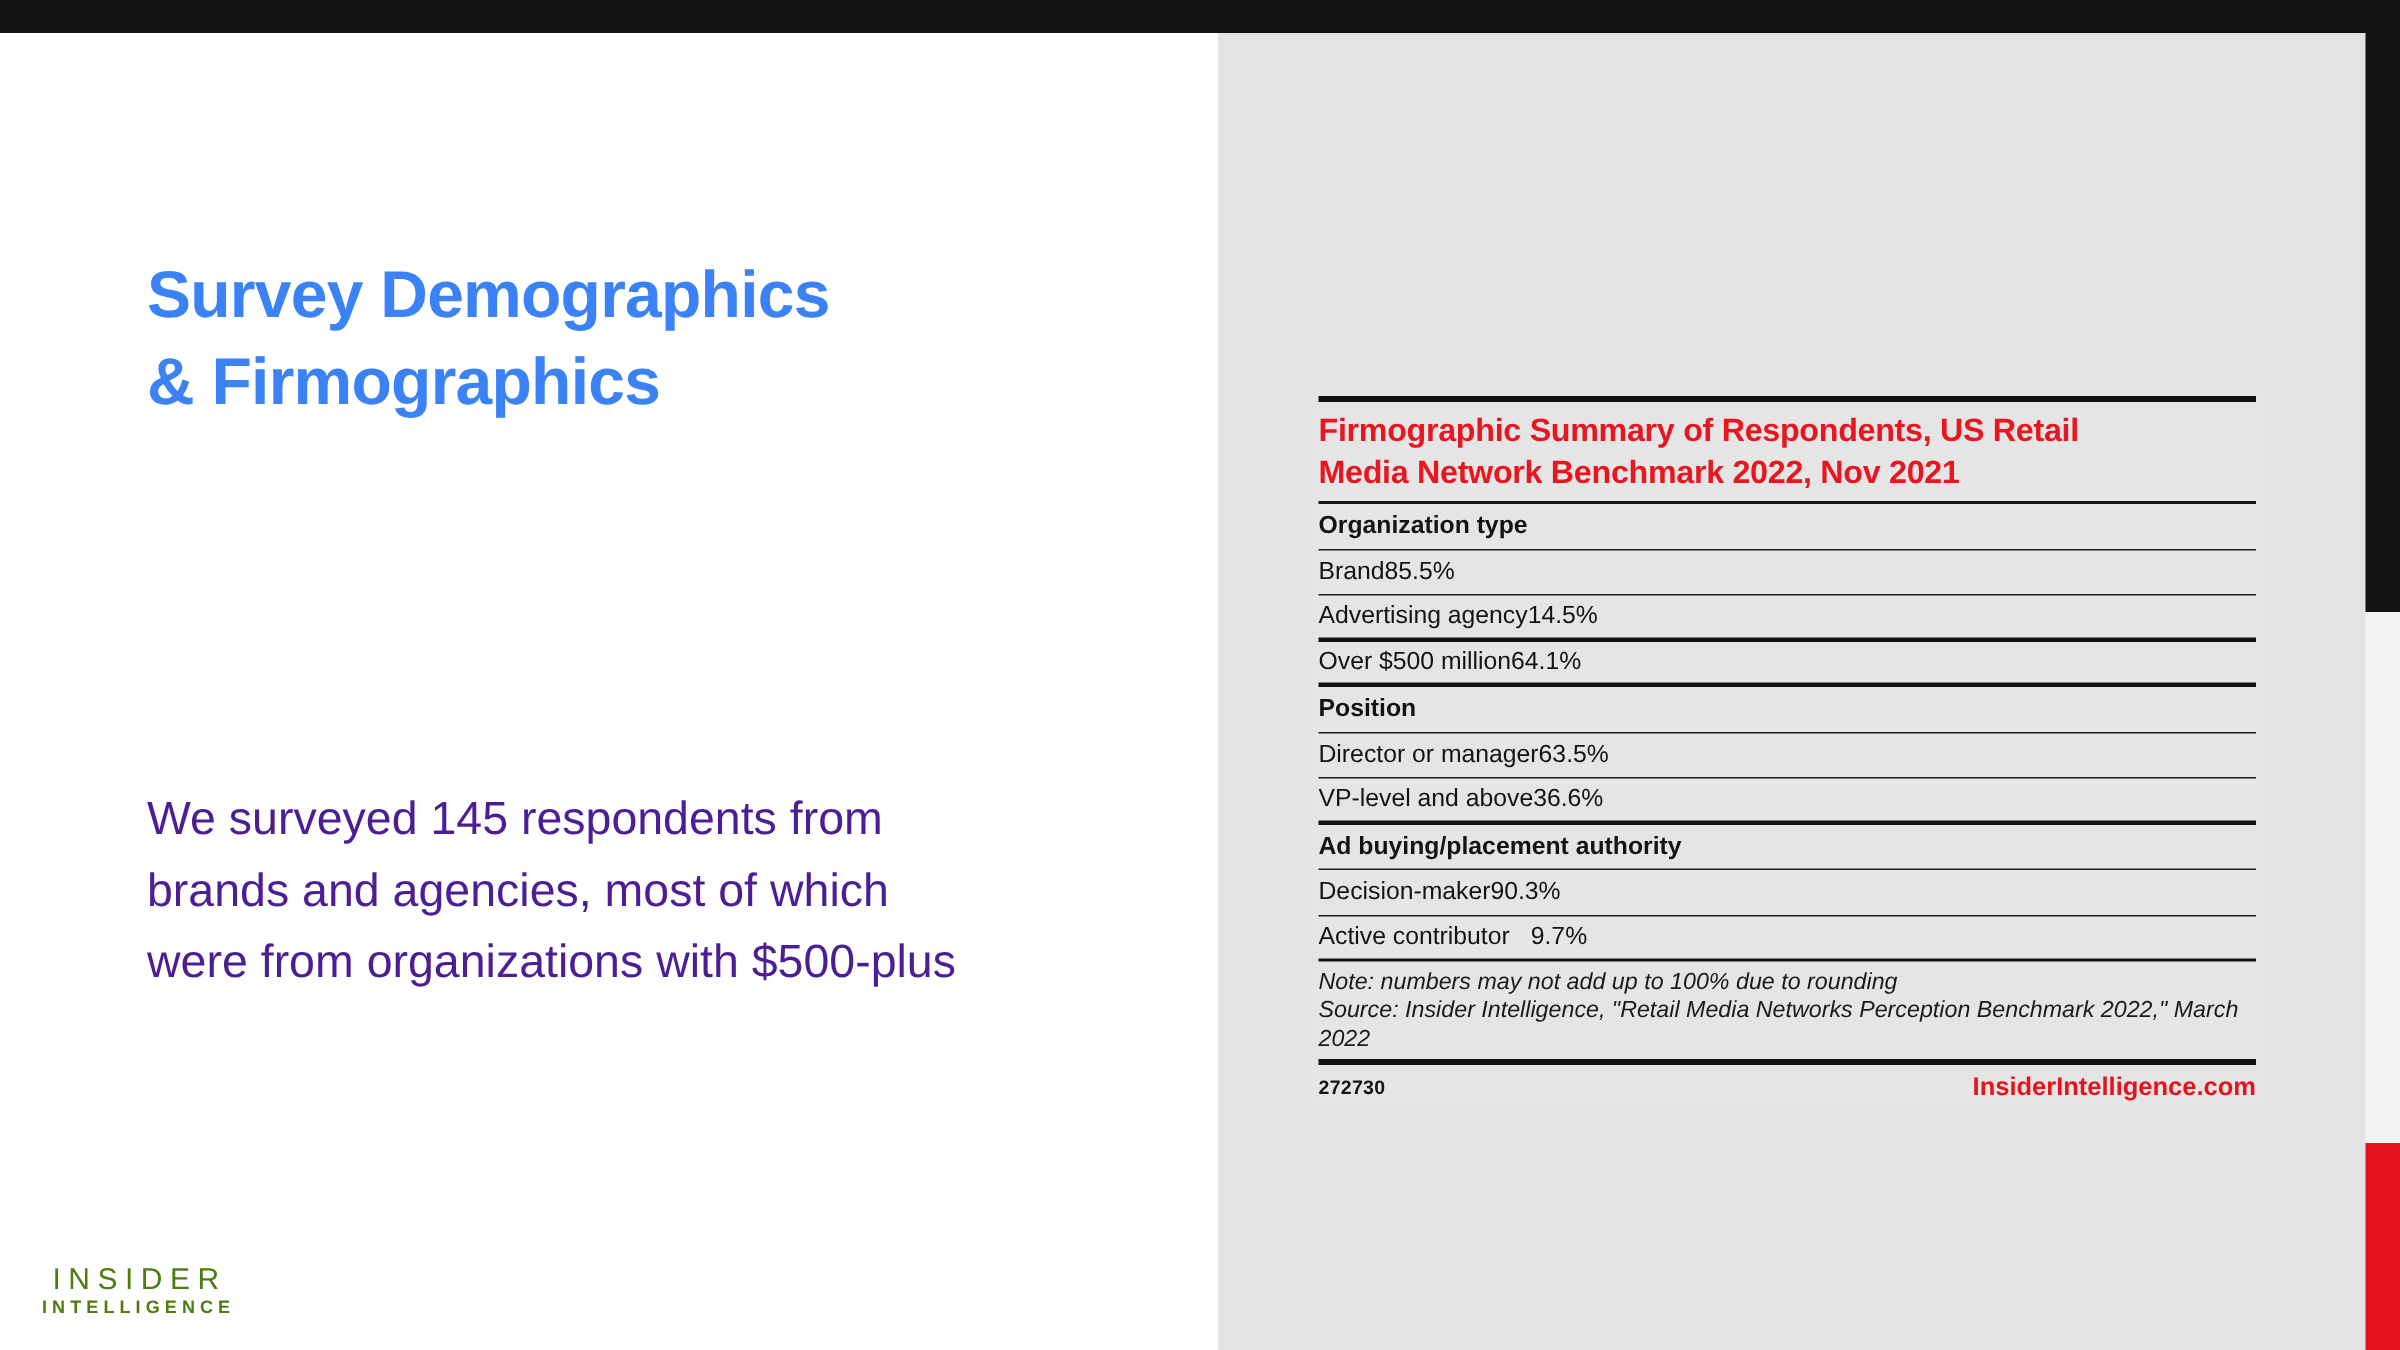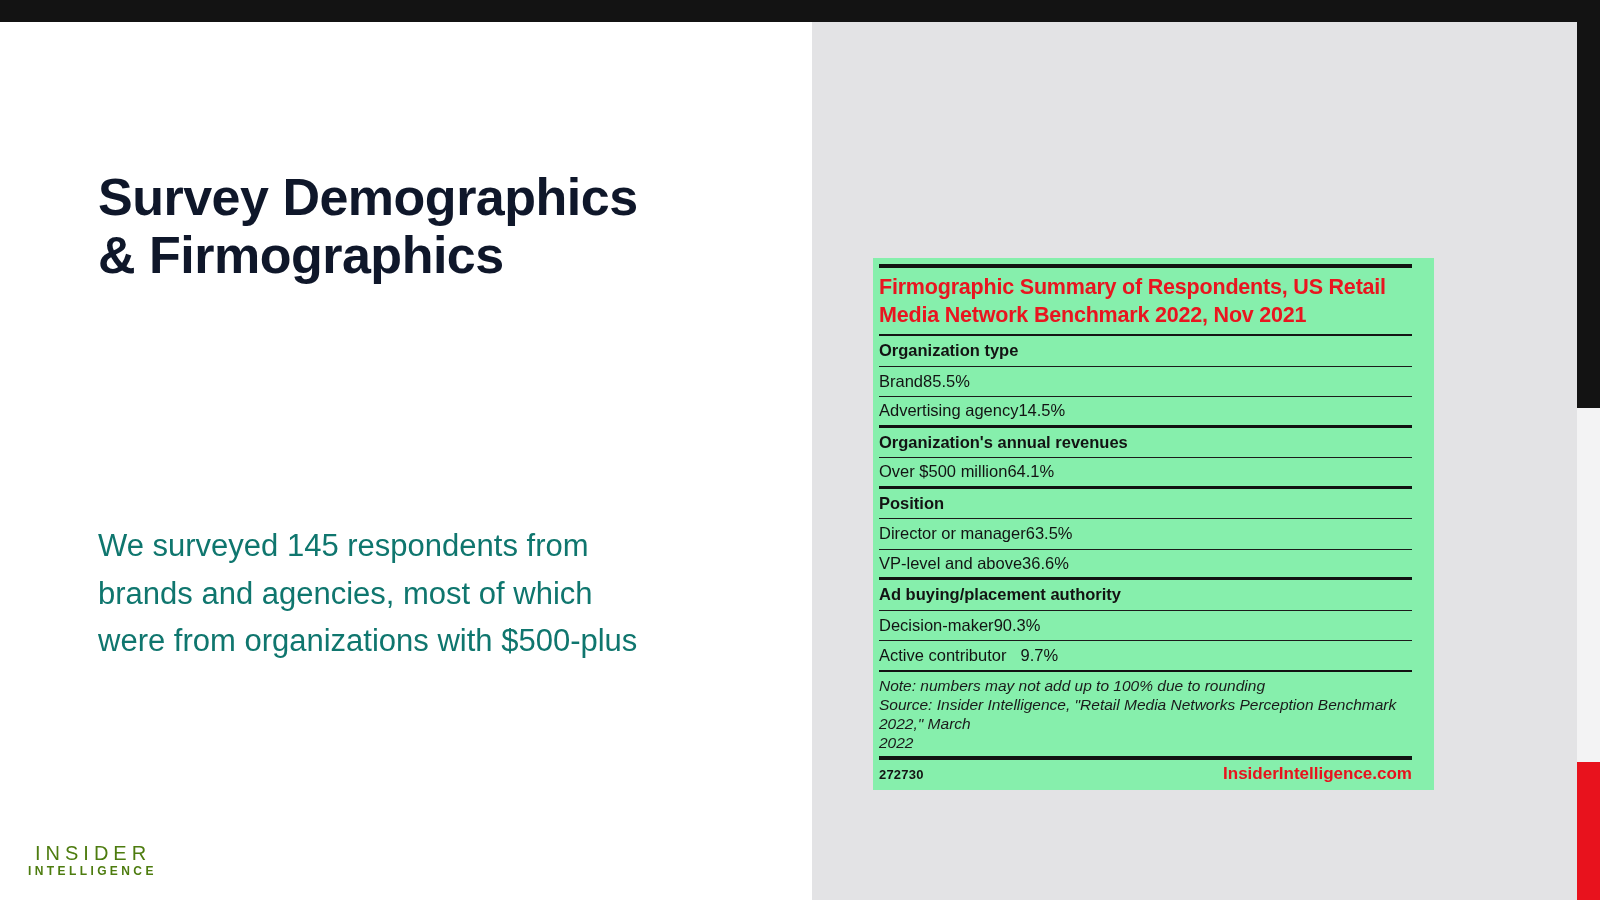--- a/index.html
+++ b/index.html
@@ -15,44 +15,44 @@
   
   .top-bar   { position:absolute; left:0; top:0; width:1600px; height:22px; background:#131313; }
   .right-panel { position:absolute; left:812px; top:22px; width:788px; height:878px; background:#e3e3e5; }
   .strip-black { position:absolute; left:1577px; top:0;     width:23px; height:408px; background:#131313; }
   .strip-light { position:absolute; left:1577px; top:408px; width:23px; height:354px; background:#f3f3f4; }
   .strip-red   { position:absolute; left:1577px; top:762px; width:23px; height:138px; background:#e8121d; }
 
   
   .slide-title {
     position:absolute; left:98px; top:168px; width:660px;
-    font-size:52px; font-weight:bold; line-height:58px; color:#0f172a;
+    font-size:44px; font-weight:bold; line-height:58px; color:#3b82f6;
     letter-spacing:-0.5px;
   }
   .slide-title span { display:block; white-space:nowrap; }
   .slide-body {
     position:absolute; left:98px; top:522px; width:640px;
-    font-size:31px; font-weight:normal; line-height:47.5px; color:#0f766e;
+    font-size:31px; font-weight:normal; line-height:47.5px; color:#4c1d95;
   }
   .slide-body span { display:block; white-space:nowrap; }
 
   .logo { position:absolute; left:28px; top:842px; color:#4d7c0f; }
   .logo-top {
     display:block; padding-left:7px;
     font-size:20px; font-weight:normal; letter-spacing:5px; line-height:22px; white-space:nowrap;
   }
   .logo-bottom {
     display:block;
     font-size:12px; font-weight:bold; letter-spacing:3.4px; line-height:14px; white-space:nowrap;
   }
 
   
   .card {
-    position:absolute; left:873px; top:258px; width:561px;
-    background:#86efac; padding:6px 22px 6px 6px;
+    position:absolute; left:873px; top:258px; width:637px;
+    background:#e5e5e5; padding:6px 6px 6px 6px;
   }
   .rule-top    { height:4px; background:#121212; }
   .card-title  {
     margin-top:5px;
     color:#e9151f; font-weight:bold; font-size:21.5px; line-height:28px;
     letter-spacing:-0.2px;
   }
   .card-title span { display:block; white-space:nowrap; }
   .title-sep { border-bottom:2px solid #151515; margin-top:5px; }
 
@@ -116,23 +116,20 @@
   </div>
   <div class="trow">
     <span class="lbl">Brand</span>
     <span class="val">85.5%</span>
   </div>
   <div class="trow thick">
     <span class="lbl">Advertising agency</span>
     <span class="val">14.5%</span>
   </div>
 
-  <div class="trow section">
-    <span>Organization's annual revenues</span>
-  </div>
   <div class="trow thick">
     <span class="lbl">Over $500 million</span>
     <span class="val">64.1%</span>
   </div>
 
   <div class="trow section">
     <span>Position</span>
   </div>
   <div class="trow">
     <span class="lbl">Director or manager</span>

